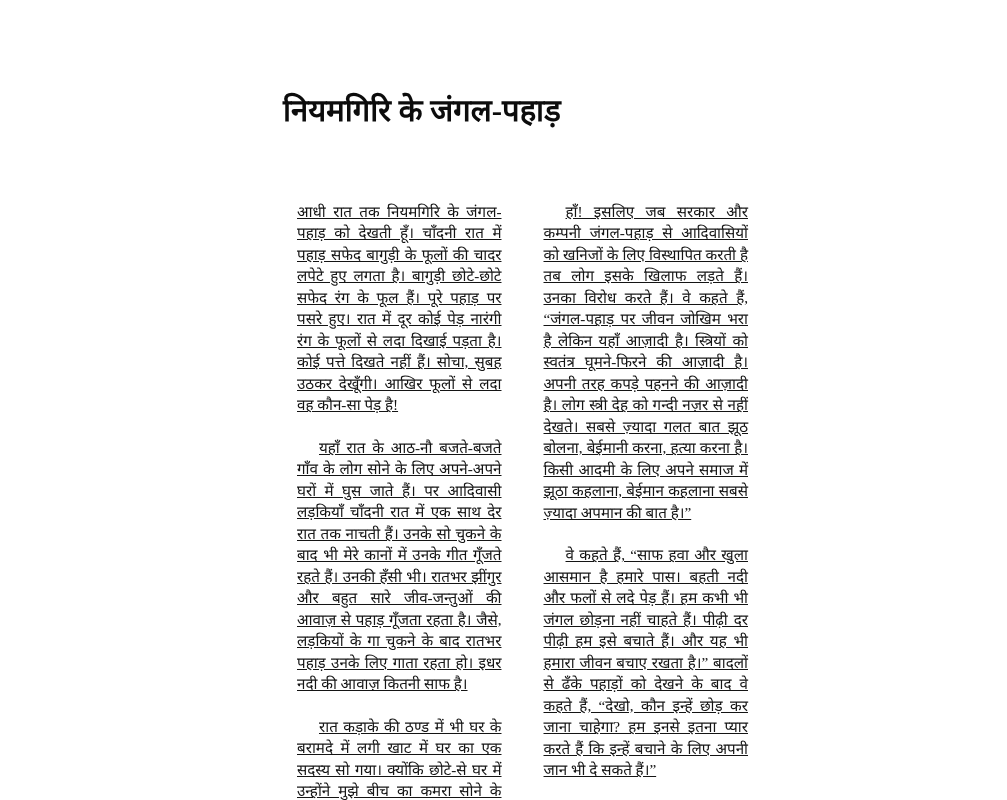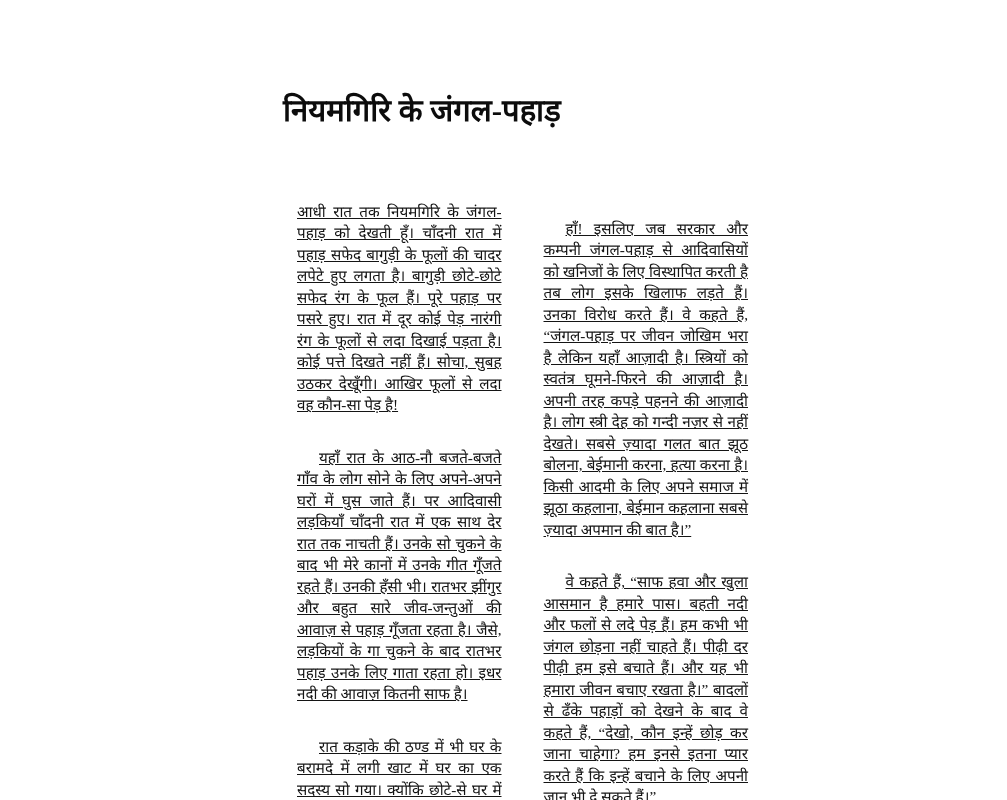--- a/index.html
+++ b/index.html
@@ -34,21 +34,21 @@
     gap: 14px;
   }
   .col {
     width: 246px;
     text-align: justify;
     font-size: 15.2px;
     line-height: 21.5px;
     color: #141414;
   }
   .col p { margin: 0 0 7px 0; text-decoration: underline; }
-  .col p.indent { text-indent: 22px; margin-top: 17px; }
+  .col p.indent { text-indent: 22px; }
   .col p:last-child { margin-bottom: 0; }
 </style>
 </head>
 <body>
 
 <div class="page">
   <div class="content">
 
     <h1 class="title">नियमगिरि के जंगल-पहाड़</h1>
 

